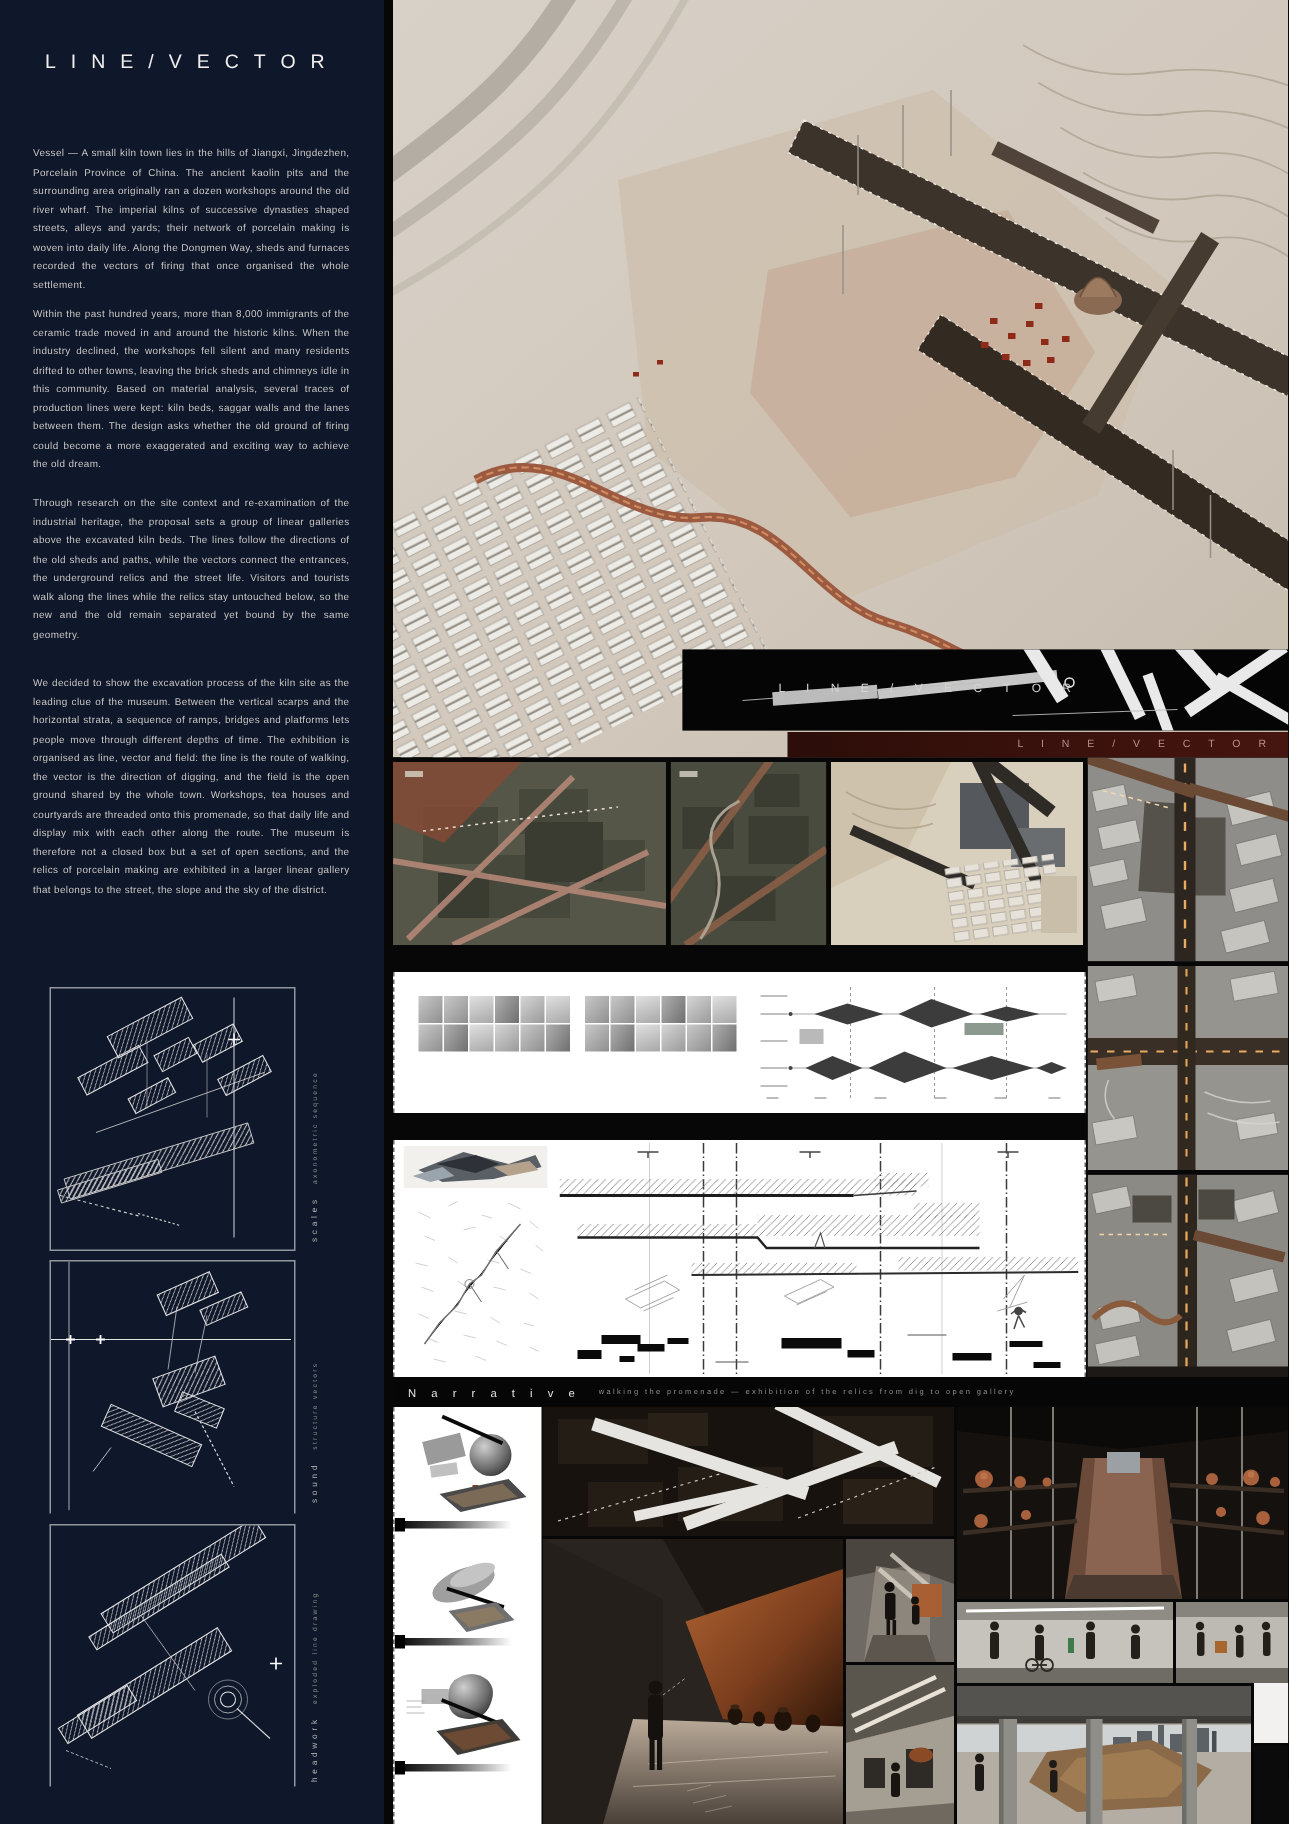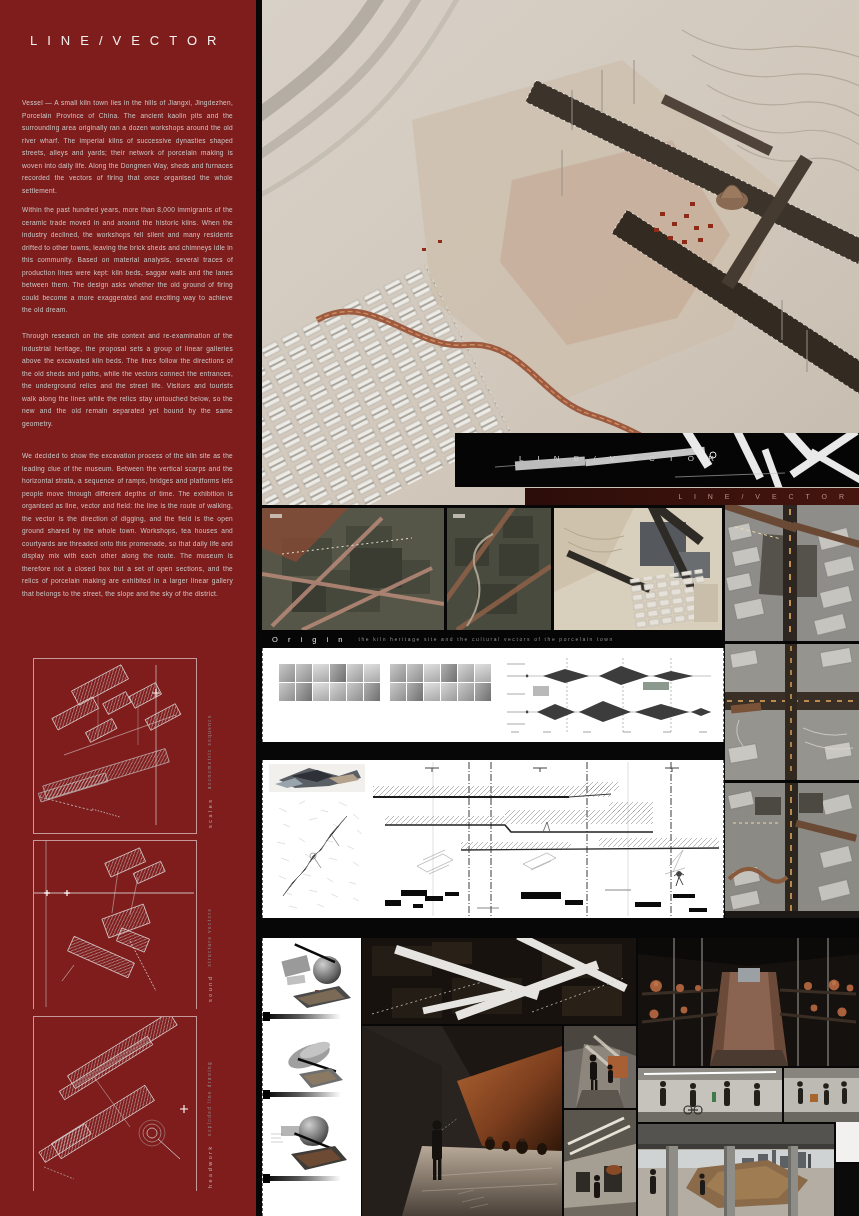--- a/index.html
+++ b/index.html
@@ -1,19 +1,19 @@
 <!DOCTYPE html>
 <html><head>
 <meta charset="utf-8">
 <style>
   html,body{margin:0;padding:0;background:#000;}
   #board{position:relative;width:859px;height:1216px;background:#070707;overflow:hidden;
          font-family:"Liberation Sans",sans-serif;}
   
-  .sidebar{position:absolute;left:0;top:0;width:256px;height:1216px;background:#7f1d1d;}
+  .sidebar{position:absolute;left:0;top:0;width:256px;height:1216px;background:#0f172a;}
   .side-title{position:absolute;left:30px;top:33px;font-size:13px;letter-spacing:10px;
               color:#f0efed;font-weight:400;white-space:nowrap;}
   .para{position:absolute;left:22px;width:211px;font-size:6.6px;line-height:12.5px;
         color:#c9c7c4;text-align:justify;letter-spacing:.25px;}
   .p1{top:97px}.p2{top:204px}.p3{top:330px}.p4{top:450px}
   .axon{position:absolute;left:33px;width:162px;border:1px solid rgba(255,255,255,.55);}
   .ax1{top:658px;height:174px}
   .ax2{top:840px;height:168px;border-bottom:none}
   .ax3{top:1016px;height:174px;border-bottom:none}
   .vcap{position:absolute;left:207px;color:#b7b5b2;font-size:5.5px;letter-spacing:2.5px;
@@ -381,24 +381,20 @@
       <line x1="66" y1="2" x2="66" y2="130" stroke="#e6a95c" stroke-width="1.5" stroke-dasharray="6 6"></line>
       <path d="M4 96 q18 -18 34 -4 q14 12 24 2" stroke="#8a5a3c" stroke-width="4" fill="none"></path>
       <g fill="#6b4a35">
           <rect x="70" y="44" width="62" height="7" transform="rotate(14 100 48)"></rect>
         </g>
       <line x1="8" y1="40" x2="56" y2="40" stroke="#f0d6aa" stroke-width="1" stroke-dasharray="3 3"></line>
       <rect x="0" y="128" width="134" height="7" fill="#1c1916"></rect>
     </svg>
   </div>
 
-  <div class="sbar" style="left:262px;top:630px;width:460px;height:18px">
-    <span class="lab">O r i g i n</span>
-    <span class="sub">the kiln heritage site and the cultural vectors of the porcelain town</span>
-  </div>
 
   <div class="tile white dashL dashR" style="left:262px;top:648px;width:460px;height:94px">
     <div class="strip">
       <div class="sgrp">
         <div class="cell"></div>
           <div class="cell"></div>
           <div class="cell"></div>
           <div class="cell"></div>
           <div class="cell"></div>
           <div class="cell"></div>
@@ -552,20 +548,24 @@
           <rect x="300" y="132" width="22" height="4"></rect>
         <rect x="316" y="146" width="18" height="4"></rect>
       </g>
       <g stroke="#555" stroke-width="0.7">
         <line x1="232" y1="128" x2="258" y2="128"></line>
           <line x1="104" y1="146" x2="126" y2="146"></line>
       </g>
     </svg>
   </div>
 
+  <div class="sbar" style="left:262px;top:918px;width:597px;height:20px">
+    <span class="lab">N a r r a t i v e</span>
+    <span class="sub">walking the promenade — exhibition of the relics from dig to open gallery</span>
+  </div>
 
   <div class="tile white dashL" style="left:262px;top:938px;width:98px;height:278px">
     <svg width="98" height="278" viewBox="0 0 98 278">
       <defs>
         <radialGradient id="sph" cx="0.35" cy="0.3" r="0.9">
           <stop offset="0" stop-color="#cfcfcf"></stop>
             <stop offset="0.6" stop-color="#6a6a6a"></stop>
             <stop offset="1" stop-color="#1c1c1c"></stop>
         </radialGradient>
         <linearGradient id="gb" x1="0" y1="0" x2="1" y2="0">

